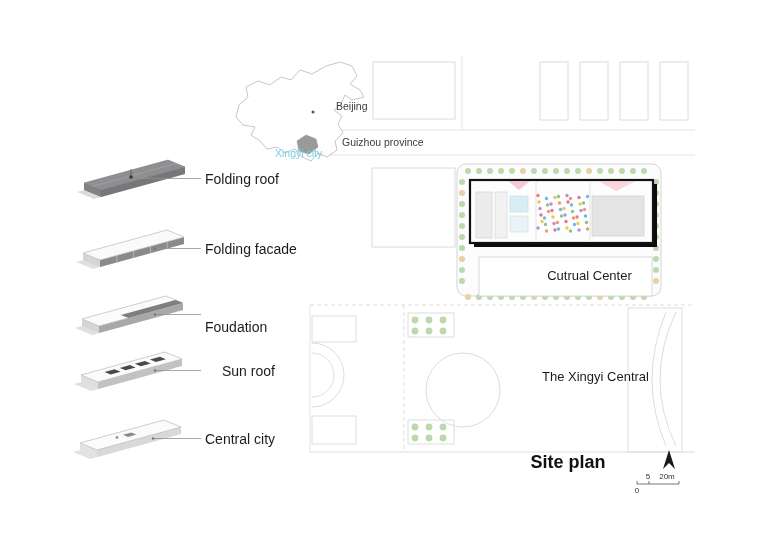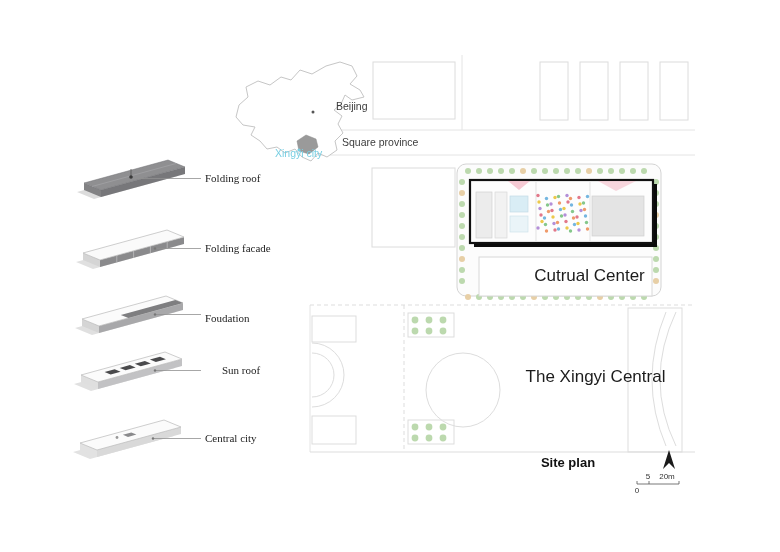--- a/index.html
+++ b/index.html
@@ -1,24 +1,24 @@
 <!DOCTYPE html>
 <html><head>
 <meta charset="utf-8">
 <style>
   html,body{margin:0;padding:0;background:#fff;}
   .canvas{position:relative;width:780px;height:552px;background:#ffffff;
           font-family:"Liberation Sans",sans-serif;overflow:hidden;}
   svg.drawing{position:absolute;left:0;top:0;}
   .lbl{position:absolute;color:#1c1c1c;white-space:nowrap;line-height:1.1;}
-  .layer-label{font-size:11px;font-family:Liberation Serif, serif;}
+  .layer-label{font-size:14px;}
   .map-label{font-size:10.5px;color:#3c3c3c;padding-left:24px;}
   .city{color:#79cfe3;}
-  .center-label{transform:translate(-50%,-50%);font-size:17px;padding-left:47px;}
-  .site-title{transform:translate(-50%,-50%);font-size:13px;font-weight:bold;color:#111;}
+  .center-label{transform:translate(-50%,-50%);font-size:13px;padding-left:47px;}
+  .site-title{transform:translate(-50%,-50%);font-size:18px;font-weight:bold;color:#111;}
   .scale-num{transform:translate(-50%,-50%);font-size:8px;color:#333;}
 </style>
 </head>
 <body>
 
 <div class="canvas">
 
 <svg class="drawing" width="780" height="552" viewBox="0 0 780 552">
 
   <g>
@@ -275,26 +275,26 @@
       <circle cx="155" cy="248.5" r="1.2" fill="#777" stroke="none"></circle>
       <circle cx="155" cy="314.5" r="1.2" fill="#777" stroke="none"></circle>
       <circle cx="155" cy="370.5" r="1.2" fill="#777" stroke="none"></circle>
       <circle cx="153" cy="438.5" r="1.2" fill="#777" stroke="none"></circle>
     </g>
   </g>
 </svg>
 
 <div class="lbl layer-label" style="left:205px;top:172px">Folding roof</div>
 <div class="lbl layer-label" style="left:205px;top:242px">Folding facade</div>
-<div class="lbl layer-label" style="left:205px;top:312px">Foudation</div>
+<div class="lbl layer-label" style="left:205px;top:320px">Foudation</div>
 <div class="lbl layer-label" style="left:222px;top:364px">Sun roof</div>
 <div class="lbl layer-label" style="left:205px;top:432px">Central city</div>
 
 <div class="lbl map-label" style="left:312px;top:101px">Beijing</div>
-<div class="lbl map-label" style="left:318px;top:137px">Square province</div>
+<div class="lbl map-label" style="left:318px;top:137px">Guizhou province</div>
 <div class="lbl map-label city" style="left:251px;top:148px">Xingyi city</div>
 
 <div class="lbl center-label" style="left:566px;top:276px">Cutrual Center</div>
 <div class="lbl center-label" style="left:572px;top:377px">The Xingyi Central</div>
 <div class="lbl site-title" style="left:568px;top:463px">Site plan</div>
 
 <div class="lbl scale-num" style="left:648px;top:477px">5</div>
 <div class="lbl scale-num" style="left:667px;top:477px">20m</div>
 <div class="lbl scale-num" style="left:637px;top:491px">0</div>
 

